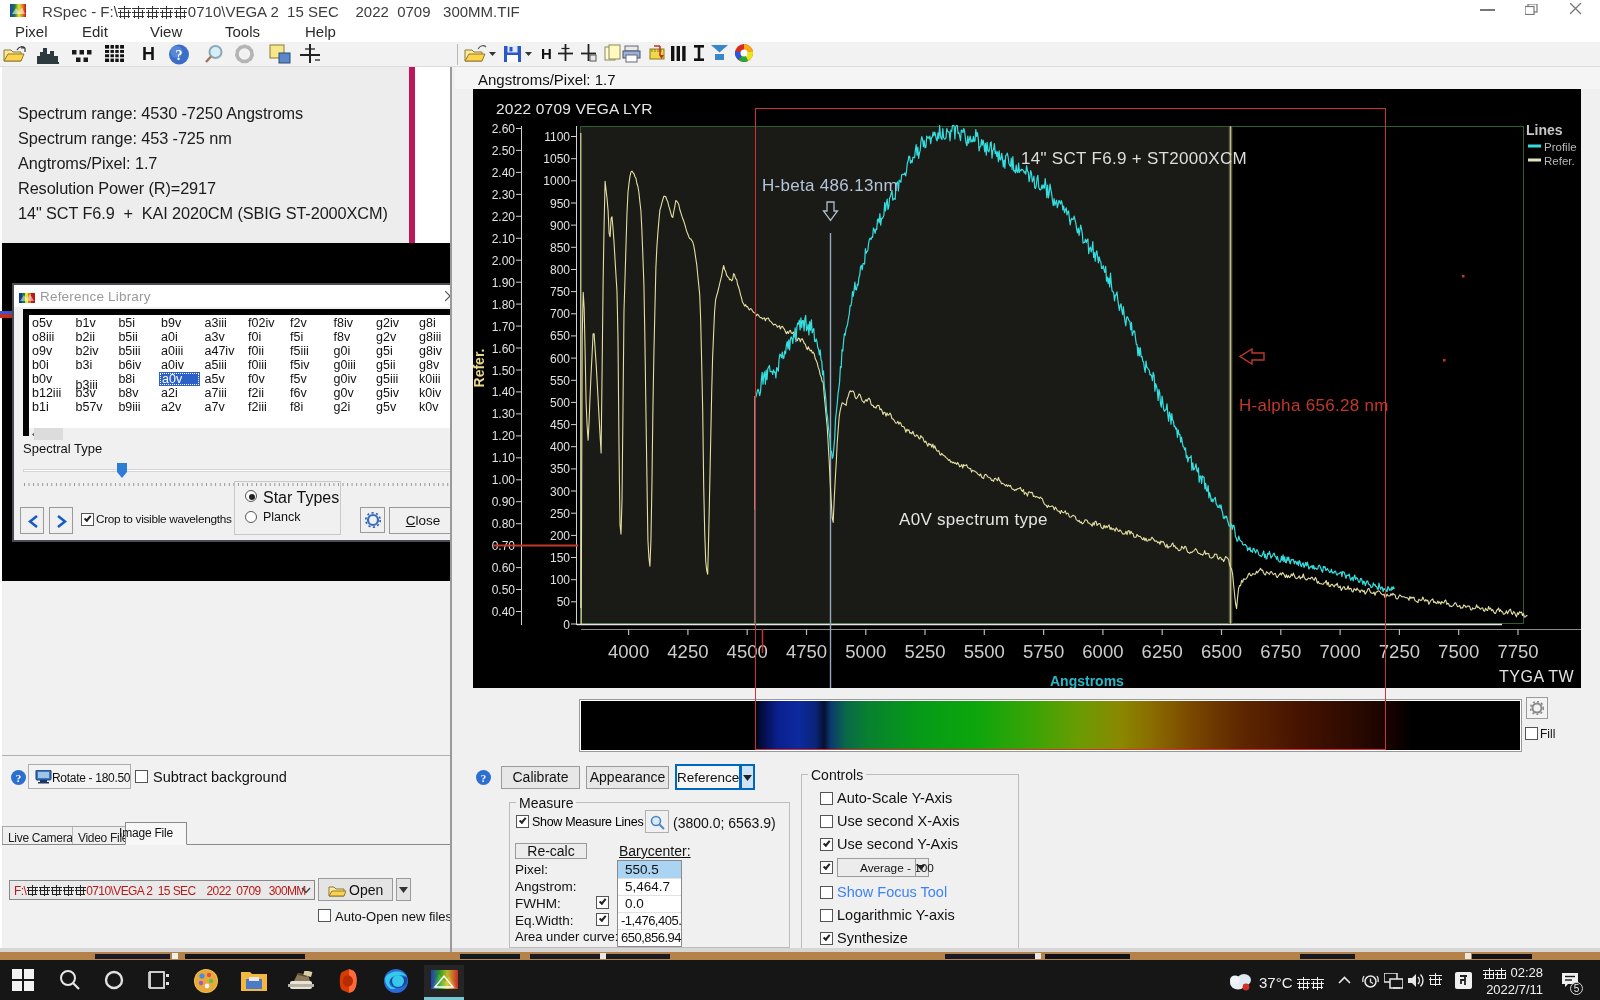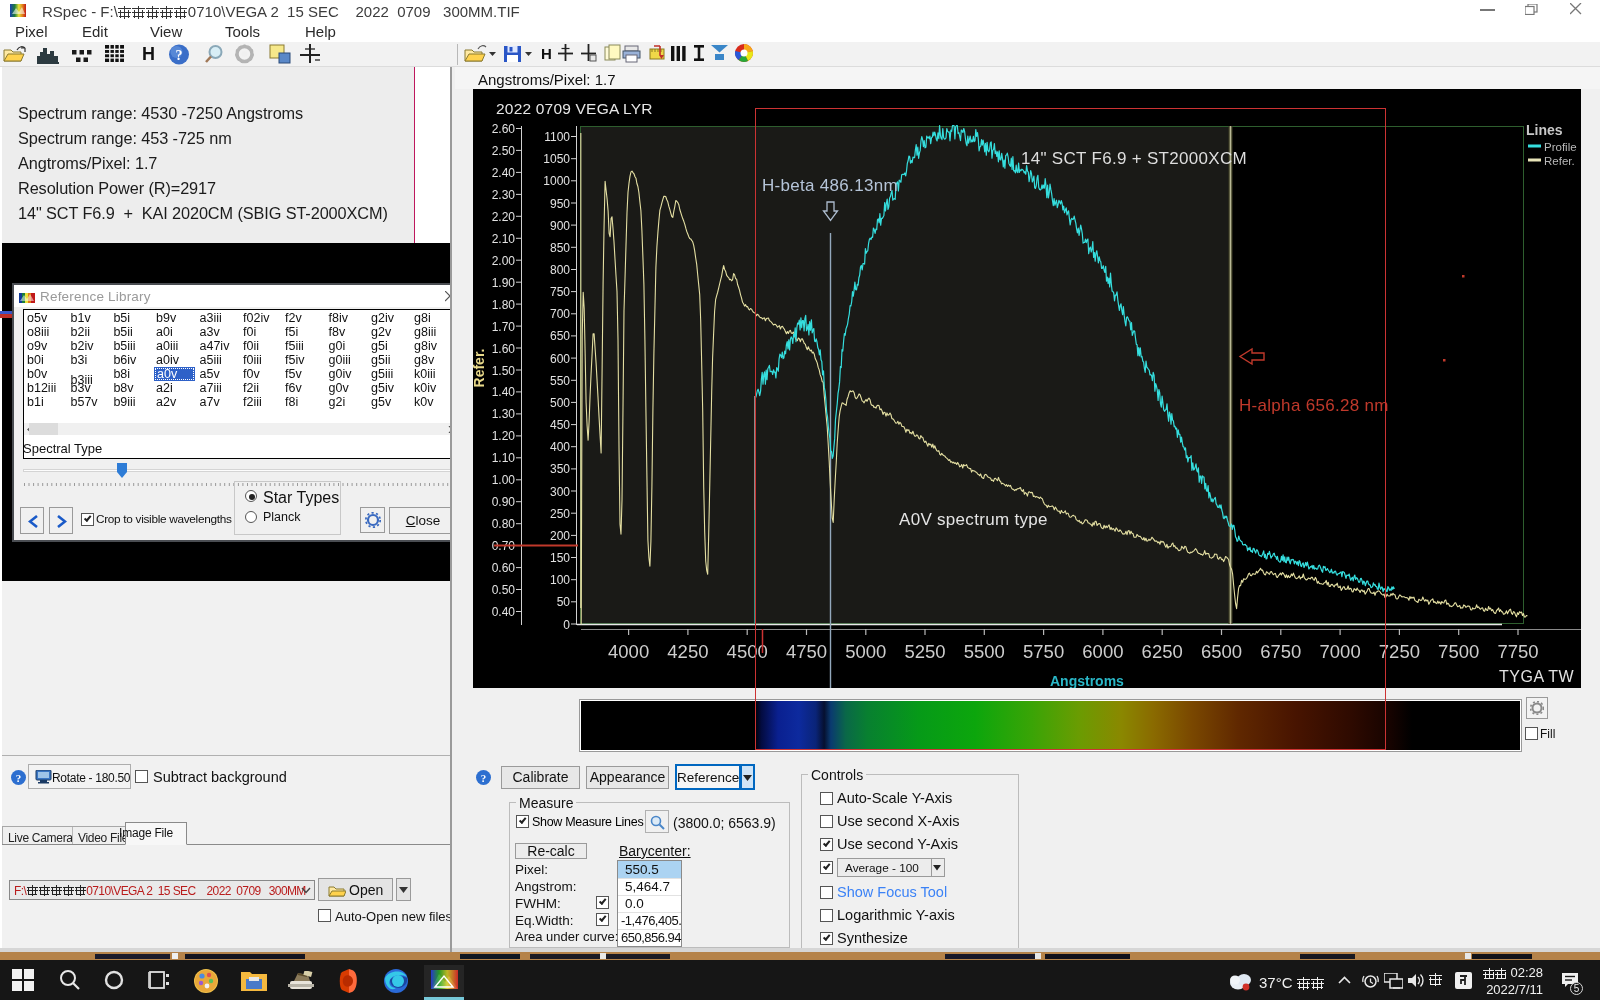--- a/index.html
+++ b/index.html
@@ -172,21 +172,21 @@
   <g transform="translate(280,2)">
       <circle cx="9" cy="9" r="9" fill="#d82a1a"></circle>
       <path d="M9 0 A9 9 0 0 1 17.8 7 L9 9 Z" fill="#f8a818"></path>
       <path d="M17.8 7 A9 9 0 0 1 13 17 L9 9 Z" fill="#e8e818"></path>
       <path d="M13 17 A9 9 0 0 1 3.5 16 L9 9 Z" fill="#28a838"></path>
       <path d="M3.5 16 A9 9 0 0 1 0.2 7 L9 9 Z" fill="#2858d8"></path>
       <circle cx="9" cy="9" r="3.5" fill="#fff"></circle>
     </g>
 </svg>
 
-<div class="abs" style="left:2px;top:67px;width:413px;height:176px;background:#ededed;border-right:1px solid #be185d">
+<div class="abs" style="left:2px;top:67px;width:413px;height:176px;background:#ededed;border-right:6px solid #be185d">
   <div class="abs" style="left:16px;top:37px;font-size:16.3px;color:#1c1c1c;white-space:pre;letter-spacing:-0.1px">Spectrum range: 4530 -7250 Angstroms</div>
   <div class="abs" style="left:16px;top:62px;font-size:16.3px;color:#1c1c1c;white-space:pre;letter-spacing:-0.1px">Spectrum range: 453 -725 nm</div>
   <div class="abs" style="left:16px;top:87px;font-size:16.3px;color:#1c1c1c;white-space:pre;letter-spacing:-0.1px">Angtroms/Pixel: 1.7</div>
   <div class="abs" style="left:16px;top:112px;font-size:16.3px;color:#1c1c1c;white-space:pre;letter-spacing:-0.1px">Resolution Power (R)=2917</div>
   <div class="abs" style="left:16px;top:137px;font-size:16.3px;color:#1c1c1c;white-space:pre;letter-spacing:-0.1px">14" SCT F6.9  +  KAI 2020CM (SBIG ST-2000XCM)</div>
 </div>
 
 <div class="abs" style="left:2px;top:243px;width:449px;height:338px;background:#000"></div>
 <div class="abs" style="left:0;top:311px;width:13px;height:3px;background:#3a55c8"></div>
 <div class="abs" style="left:0;top:314px;width:13px;height:4px;background:#c03028"></div>
@@ -248,21 +248,21 @@
       <rect x="6" width="3" height="10" fill="#e8e23a"></rect>
       <rect x="9" width="3" height="10" fill="#e07818"></rect>
       <rect x="12" width="4" height="10" fill="#c01818"></rect>
       <path d="M1 8 L5 2 L8 6 L11 1 L15 8 Z" fill="#fff" opacity="0.5"></path>
     </svg>
   <div class="abs" style="left:26px;top:4px;font-size:13.5px;color:#9a9a9a;letter-spacing:0.2px">Reference Library</div>
   <svg class="abs" style="left:431px;top:6px" width="11" height="11">
       <path d="M0 0 L10 10 M10 0 L0 10" stroke="#555" stroke-width="1.2"></path>
     </svg>
 
-  <div class="abs" style="left:9px;top:24px;width:435px;height:150px;background:#fff;border:1px solid #000000;font-size:12.5px;color:#111">
+  <div class="abs" style="left:9px;top:24px;width:435px;height:127px;background:#fff;border:6px solid #000000;font-size:12.5px;color:#111">
     <div class="abs" style="left:3px;top:1px">o5v</div>
       <div class="abs" style="left:46.5px;top:1px">b1v</div>
       <div class="abs" style="left:89.4px;top:1px">b5i</div>
       <div class="abs" style="left:132px;top:1px">b9v</div>
       <div class="abs" style="left:175.5px;top:1px">a3iii</div>
       <div class="abs" style="left:219px;top:1px">f02iv</div>
       <div class="abs" style="left:261px;top:1px">f2v</div>
       <div class="abs" style="left:304.5px;top:1px">f8iv</div>
       <div class="abs" style="left:347px;top:1px">g2iv</div>
       <div class="abs" style="left:390px;top:1px">g8i</div>
@@ -769,21 +769,21 @@
 <div class="abs" style="left:837px;top:790px;font-size:14.5px;color:#111;white-space:nowrap">Auto-Scale Y-Axis</div>
 <div class="cb" style="left:820px;top:815px"></div>
 <div class="abs" style="left:837px;top:813px;font-size:14.5px;color:#111;white-space:nowrap">Use second X-Axis</div>
 <div class="cb" style="left:820px;top:838px">
     <span class="ck"></span>
   </div>
 <div class="abs" style="left:837px;top:836px;font-size:14.5px;color:#111;white-space:nowrap">Use second Y-Axis</div>
 <div class="cb" style="left:820px;top:861px">
     <span class="ck"></span>
   </div>
-<div class="btn" style="left:837px;top:858px;width:108px;height:19px;font-size:11.8px;background:#ececec;line-height:18px;white-space:pre;text-align:left;padding-left:7px">Average - 100
+<div class="btn" style="left:837px;top:858px;width:92px;height:19px;font-size:11.8px;background:#ececec;line-height:18px;white-space:pre;text-align:left;padding-left:22px">Average - 100
   <span style="position:absolute;right:12px;top:0;width:1px;height:17px;background:#999"></span>
   <svg style="position:absolute;right:2px;top:6px" width="9" height="6">
       <path d="M0 0 L8 0 L4 5.5 Z" fill="#222"></path>
     </svg>
 </div>
 <div class="cb" style="left:820px;top:886px"></div>
 <div class="abs" style="left:837px;top:884px;font-size:14.5px;color:#3b82f6;white-space:nowrap">Show Focus Tool</div>
 <div class="cb" style="left:820px;top:909px"></div>
 <div class="abs" style="left:837px;top:907px;font-size:14.5px;color:#111;white-space:nowrap">Logarithmic Y-axis</div>
 <div class="cb" style="left:820px;top:932px">

